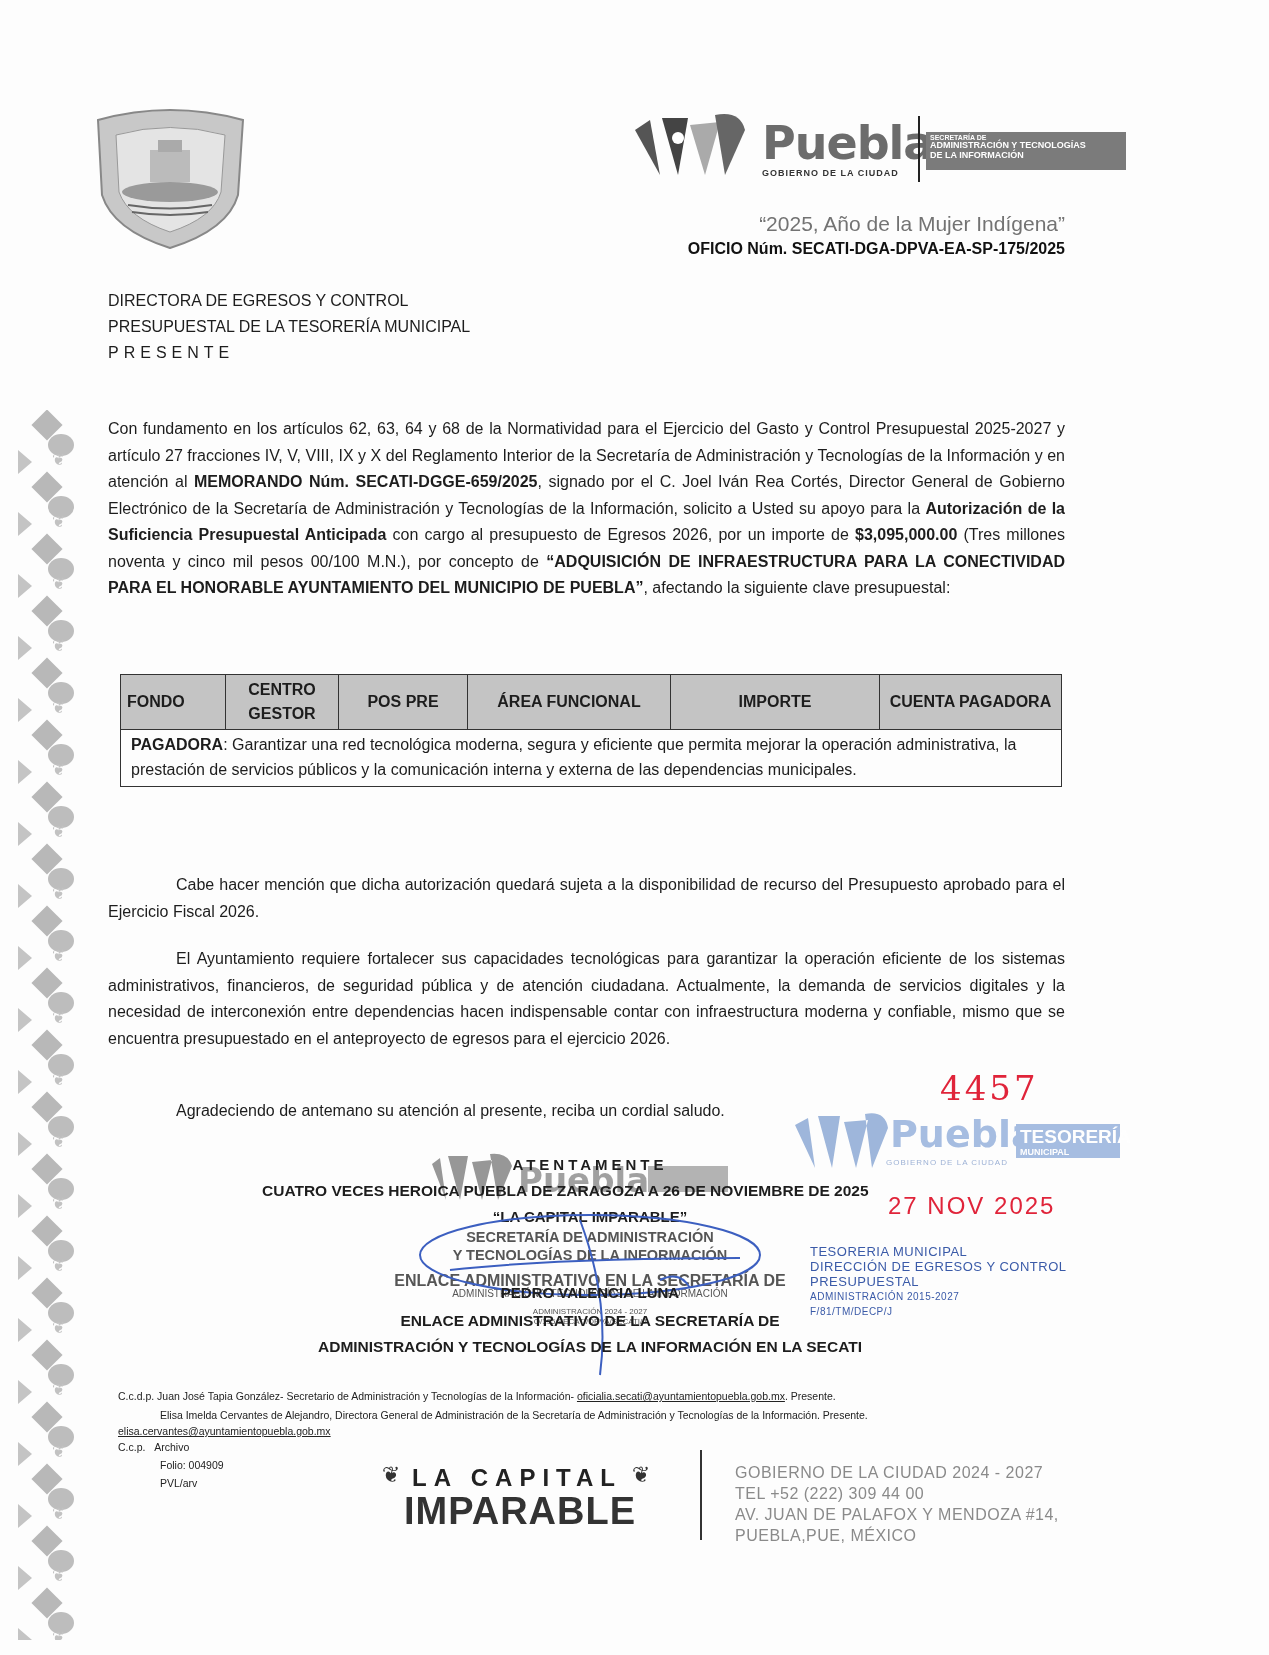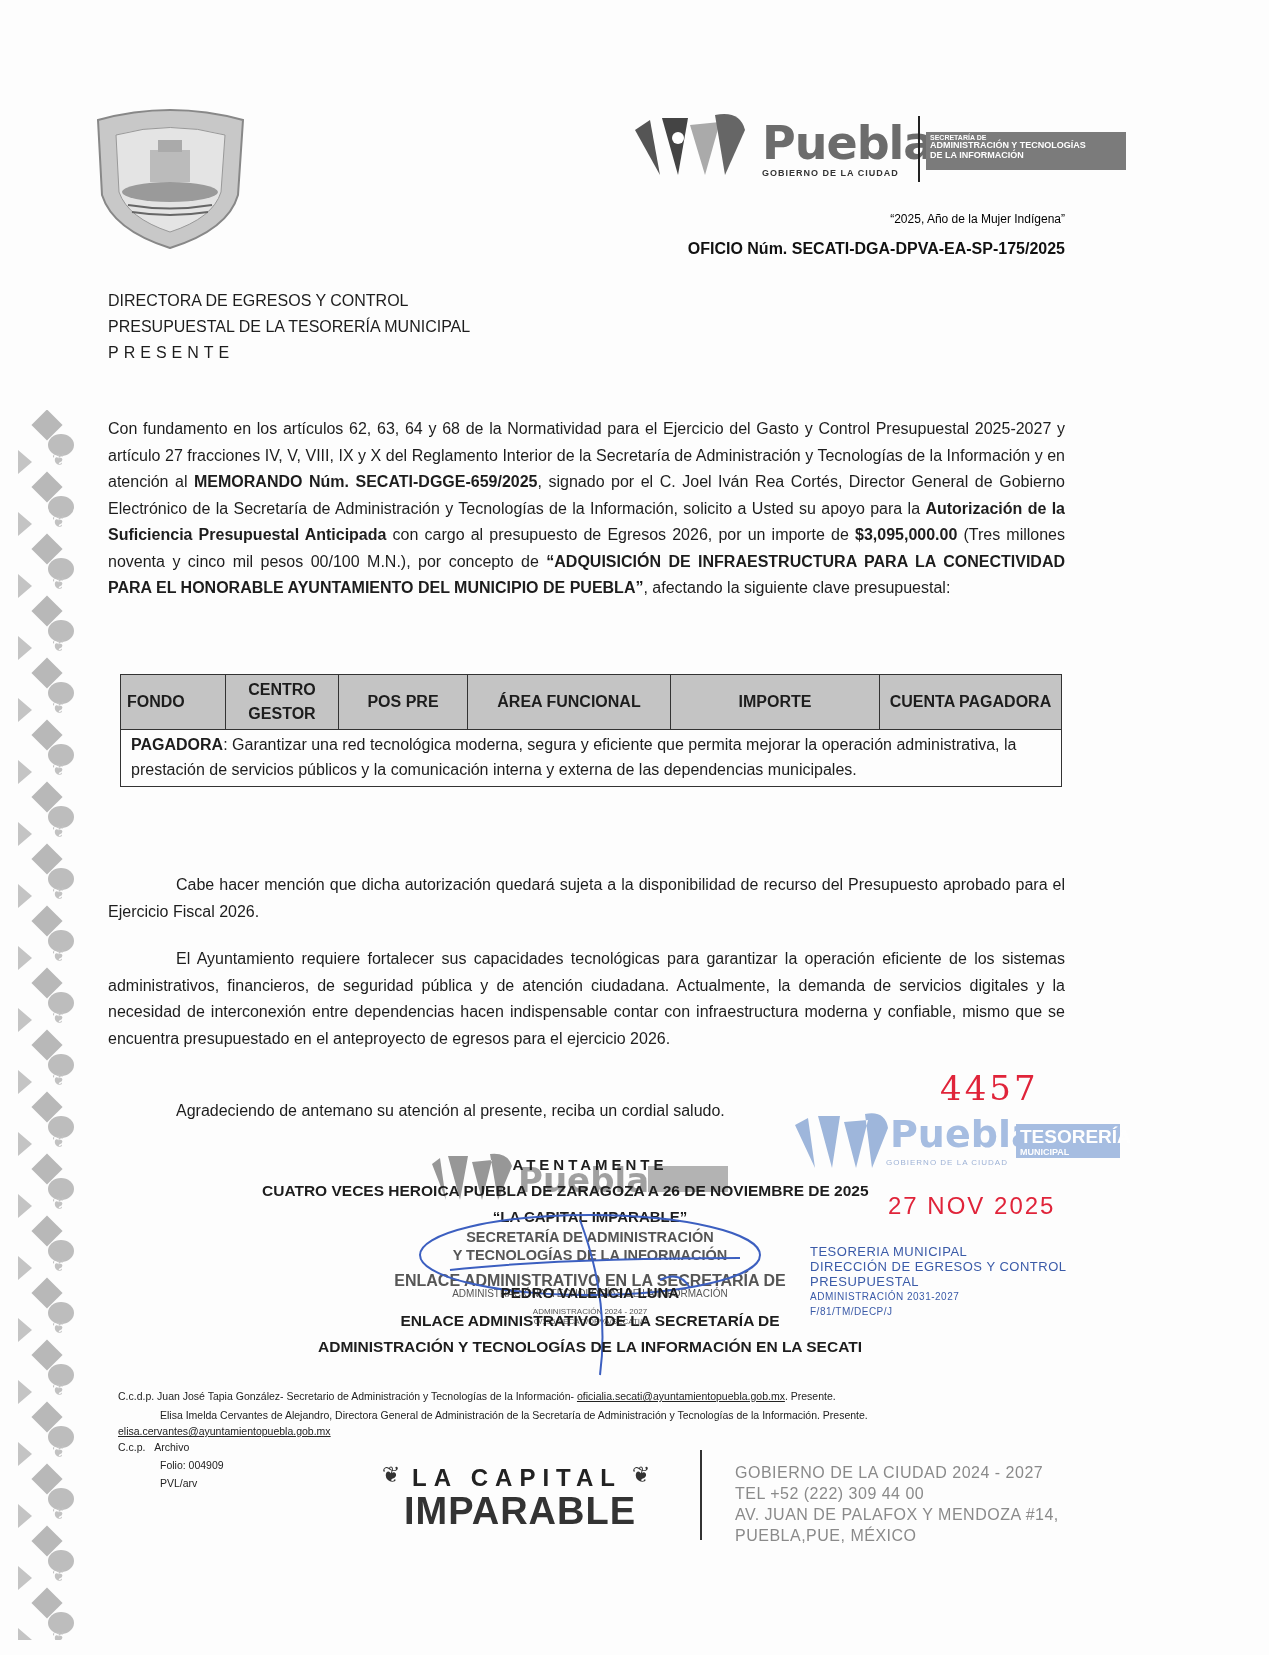--- a/index.html
+++ b/index.html
@@ -22,21 +22,21 @@
   
   .logo-block { left: 630px; top: 110px; width: 500px; height: 78px; }
   .logo-art { position: absolute; left: 0; top: 0; width: 120px; height: 70px; }
   .logo-word { position: absolute; left: 132px; top: 6px; font-size: 46px; font-weight: bold; color: #6c6c6c; letter-spacing: -1px; font-family: "DejaVu Sans", sans-serif; }
   .logo-sub { position: absolute; left: 132px; top: 58px; font-size: 9px; font-weight: bold; color: #333; letter-spacing: 1px; }
   .logo-divider { position: absolute; left: 288px; top: 6px; width: 2px; height: 66px; background: #222; }
   .logo-band { position: absolute; left: 296px; top: 22px; width: 200px; height: 38px; background: #7b7b7b; color: #fff; padding: 2px 4px; box-sizing: border-box; line-height: 1.05; }
   .logo-band .s1 { font-size: 7px; font-weight: bold; }
   .logo-band .s2 { font-size: 9px; font-weight: bold; }
 
-  .year-motto { right: 204px; top: 212px; font-size: 12px; color: #000000; }
+  .year-motto { right: 204px; top: 212px; font-size: 21px; color: #737373; }
   .oficio { right: 204px; top: 240px; font-size: 16px; font-weight: bold; color: #111; }
 
   .addressee { left: 108px; top: 288px; font-size: 16px; line-height: 26px; }
   .addressee .name { font-weight: bold; }
   .addressee .spaced { letter-spacing: 5px; }
 
   .para { left: 108px; width: 957px; font-size: 16px; line-height: 26.5px; text-align: justify; }
   .para b { font-weight: bold; }
   .indent { text-indent: 68px; }
 
@@ -256,21 +256,21 @@
   <div class="abs" style="left:226px;top:14px;width:104px;height:34px;background:#8aa8d8;color:#fff;line-height:1">
     <div style="font-size:19px;font-weight:bold;padding:3px 4px 0">TESORERÍA</div>
     <div style="font-size:9px;font-weight:bold;padding:2px 4px">MUNICIPAL</div>
   </div>
 </div>
 <div class="abs stamp-red" style="left:888px;top:1192px;font-size:24px;letter-spacing:2px;font-family:'Liberation Sans Narrow','Liberation Sans',sans-serif">27 NOV 2025</div>
 <div class="abs stamp-blue" style="left:810px;top:1244px;width:270px;text-align:left;font-size:13px;line-height:15px;letter-spacing:0.5px">
   <div>TESORERIA MUNICIPAL</div>
   <div>DIRECCIÓN DE EGRESOS Y CONTROL</div>
   <div>PRESUPUESTAL</div>
-  <div style="font-size:10px">ADMINISTRACIÓN 2031-2027</div>
+  <div style="font-size:10px">ADMINISTRACIÓN 2015-2027</div>
   <div style="font-size:10px">F/81/TM/DECP/J</div>
 </div>
 
 <div class="abs" style="left:428px;top:1152px;width:300px;height:50px;opacity:0.55">
   <svg width="300" height="50" viewBox="0 0 300 50">
     <path d="M4,12 L18,48 L12,6 Z M20,4 L32,48 L40,4 Z M44,10 L54,48 L64,8 Z M62,2 Q80,0 84,14 L70,48 Z" fill="#444"></path>
     <text x="90" y="40" font-size="34" font-weight="bold" fill="#555" font-family="DejaVu Sans, sans-serif">Puebla</text>
     <rect x="220" y="14" width="80" height="26" fill="#777"></rect>
   </svg>
 </div>

